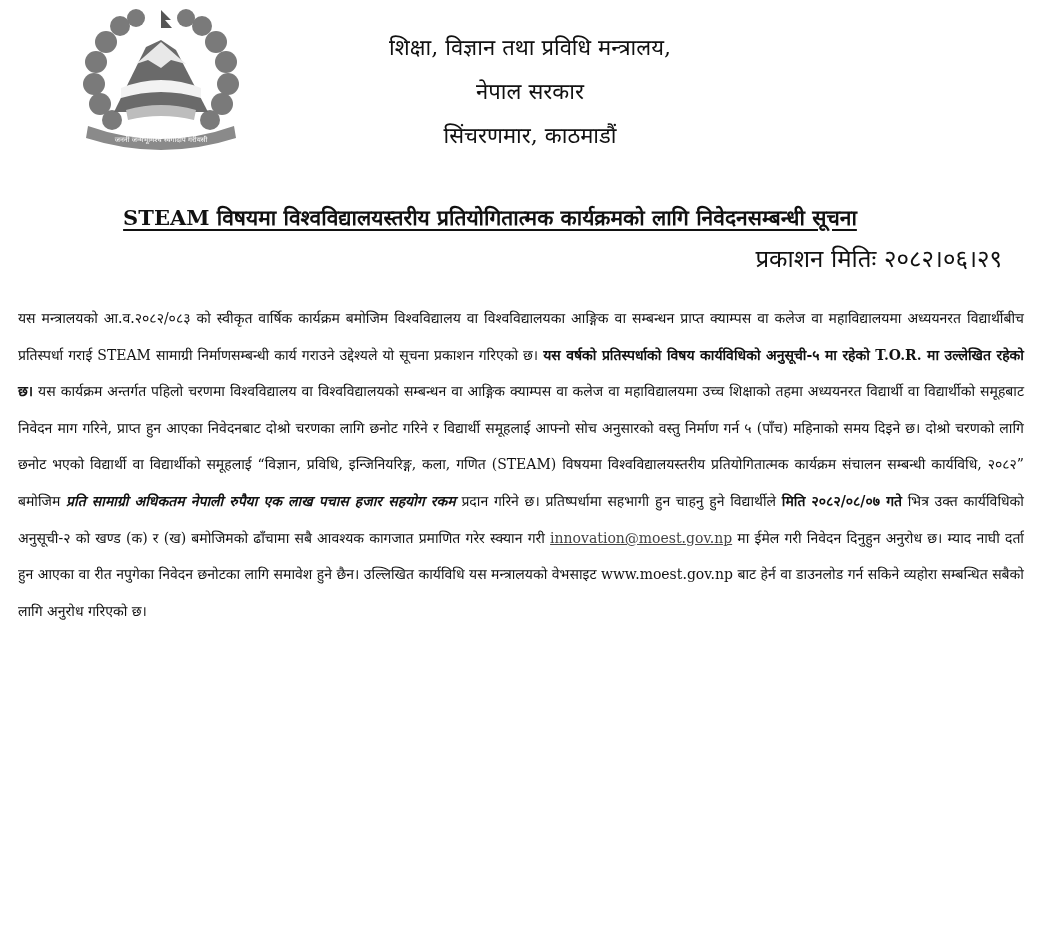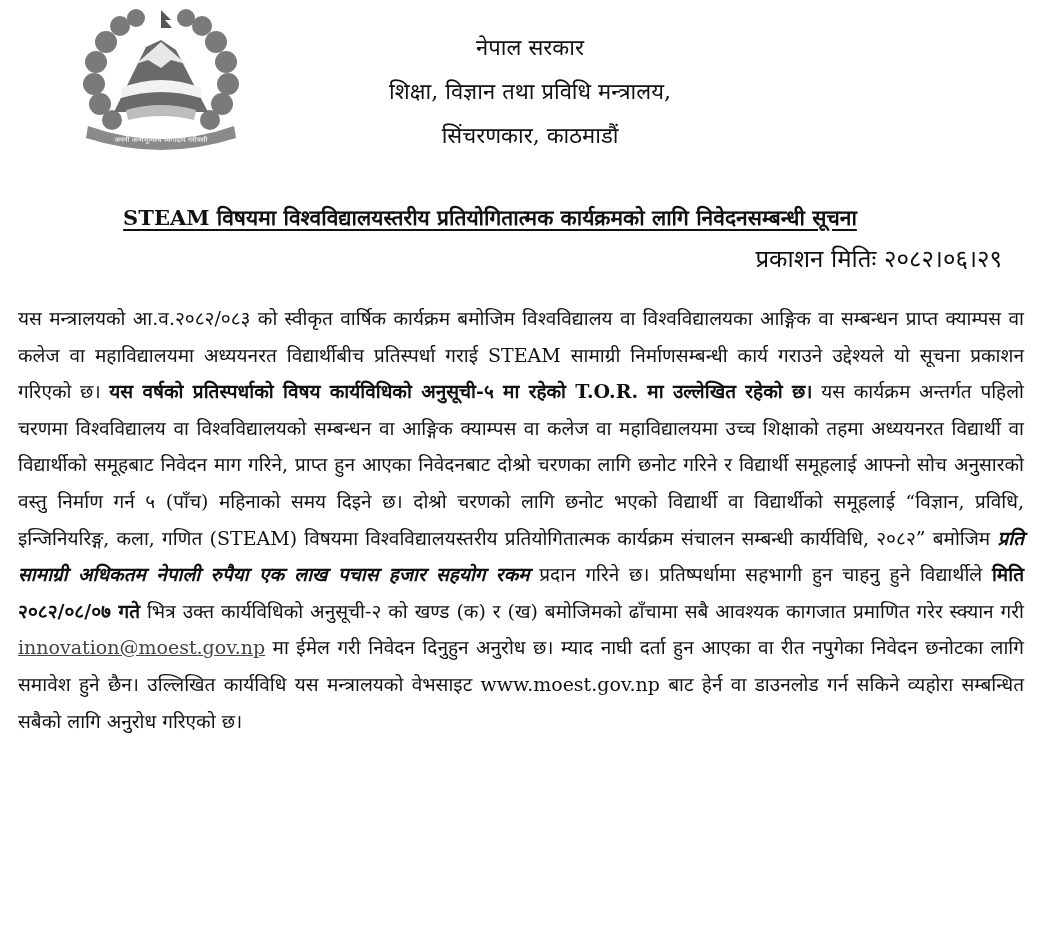--- a/index.html
+++ b/index.html
@@ -19,21 +19,21 @@
     position: absolute; left: 0; width: 980px; top: 203px;
     text-align: center; font-size: 21px; font-weight: bold;
   }
   .title span { text-decoration: underline; text-underline-offset: 4px; }
   .pubdate {
     position: absolute; right: 38px; top: 241px;
     font-size: 24px;
   }
   .body-text {
     position: absolute; left: 18px; width: 1006px; top: 300px;
-    font-size: 19px; line-height: 36.6px; text-align: justify;
+    font-size: 14px; line-height: 36.6px; text-align: justify;
   }
   .body-text b { font-weight: bold; }
   .body-text .bi { font-weight: bold; font-style: italic; }
   .link { color: #444; text-decoration: underline; }
 </style>
 </head>
 <body>
 
 <div class="emblem">
   <svg width="170" height="150" viewBox="0 0 170 150">
@@ -57,23 +57,23 @@
     <polygon points="38,110 70,45 85,38 100,48 132,110" fill="#6a6a6a"></polygon>
     <polygon points="60,62 85,40 110,62 95,58 85,66 72,58" fill="#e8e8e8"></polygon>
     <path d="M45 86 Q85 70 125 86 L125 96 Q85 84 45 96 Z" fill="#f2f2f2"></path>
     <path d="M50 108 Q85 98 120 108 L118 118 Q85 110 52 118 Z" fill="#bdbdbd"></path>
     <path d="M12 124 Q85 150 158 124 L160 136 Q85 160 10 136 Z" fill="#8a8a8a"></path>
     <text x="85" y="140" font-size="7" fill="#fff" text-anchor="middle">जननी जन्मभूमिश्च स्वर्गादपि गरीयसी</text>
   </svg>
 </div>
 
 <div class="header">
+  <div>शिक्षा, विज्ञान तथा प्रविधि मन्त्रालय,</div>
   <div>नेपाल सरकार</div>
-  <div>शिक्षा, विज्ञान तथा प्रविधि मन्त्रालय,</div>
-  <div>सिंचरणकार, काठमाडौं</div>
+  <div>सिंचरणमार, काठमाडौं</div>
 </div>
 
 <div class="title">
   <span>STEAM विषयमा विश्वविद्यालयस्तरीय प्रतियोगितात्मक कार्यक्रमको लागि निवेदनसम्बन्धी सूचना</span>
 </div>
 
 <div class="pubdate">
   <span>प्रकाशन मितिः</span>
   <span>२०८२।०६।२९</span>
 </div>

